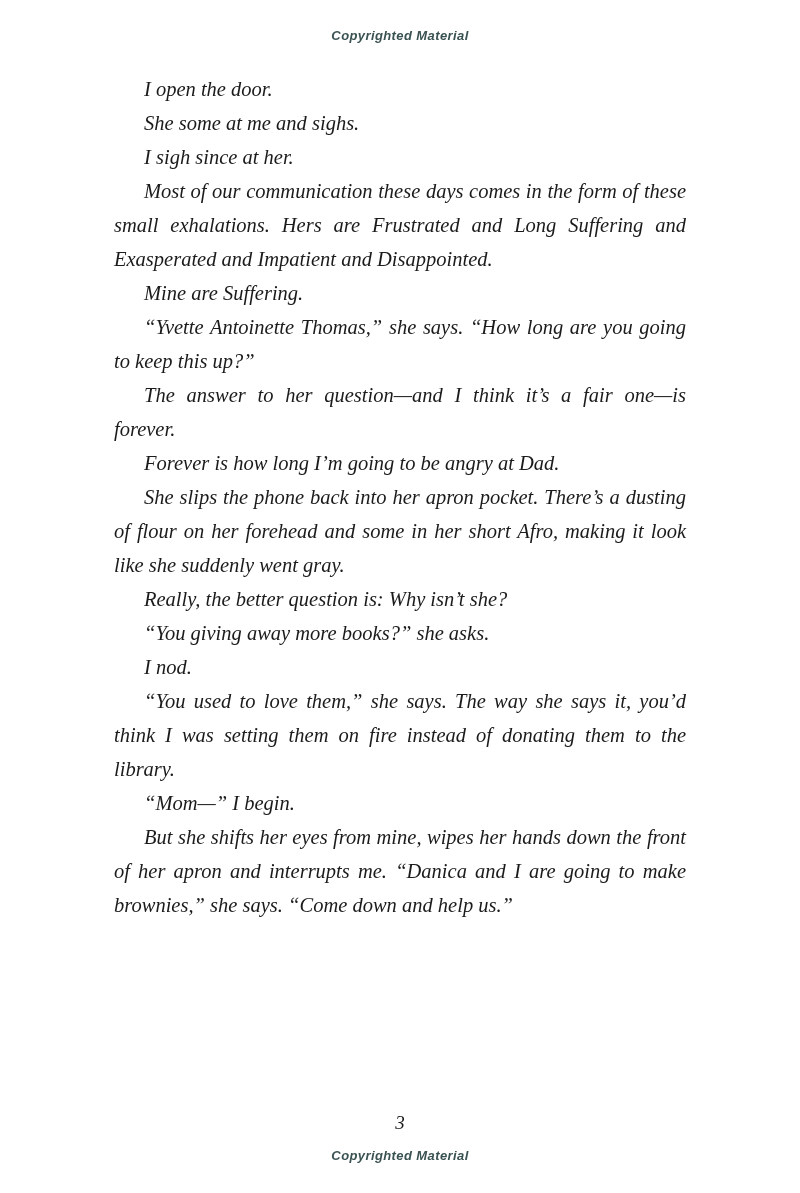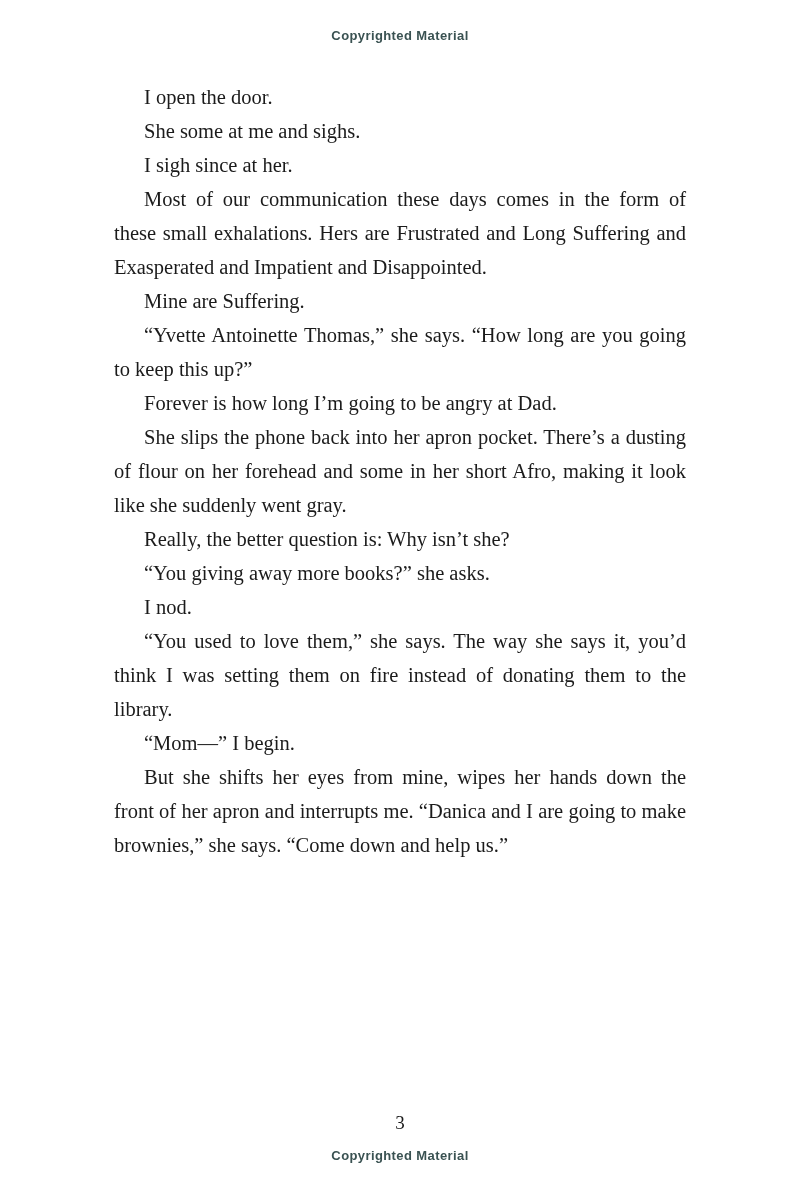--- a/index.html
+++ b/index.html
@@ -1,15 +1,15 @@
 <!DOCTYPE html>
 <html lang="en"><head>
 <meta charset="utf-8">
 <style>
-  * { margin: 0; padding: 0; box-sizing: border-box; }
+  * { margin: 0; padding: 0; box-sizing: border-box; font-style: italic; }
   html, body { background: #ffffff; }
   .book-page {
     position: relative;
     width: 800px;
     height: 1193px;
     margin: 0 auto;
     background: var(--bg, #ffffff);
     font-family: "Liberation Serif", serif;
     overflow: hidden;
   }
@@ -21,21 +21,21 @@
     font-family: "Liberation Sans", sans-serif;
     font-size: 13px;
     font-weight: 700;
     letter-spacing: 0.4px;
     color: var(--copyright-color, #3a5252);
   }
   .copyright-banner.top { top: 28px; }
   .copyright-banner.bottom { top: 1148px; }
   .text-block {
     position: absolute;
-    top: 80px;
+    top: 72px;
     left: 114px;
     width: 572px;
     color: var(--text-color, #1b1b1b);
   }
   .text-block p {
     font-size: 20.5px;
     line-height: 34px;
     text-align: justify;
     text-indent: 30px;
     color: var(--text-color, #1b1b1b);
@@ -60,20 +60,21 @@
 
   <div class="copyright-banner top">Copyrighted Material</div>
 
   <div class="text-block" id="text-block">
       <p>I open the door.</p>
       <p>She some at me and sighs.</p>
       <p>I sigh since at her.</p>
       <p>Most of our communication these days comes in the form of these small exhalations. Hers are Frustrated and Long Suffering and Exasperated and Impatient and Disappointed.</p>
       <p>Mine are Suffering.</p>
       <p>“Yvette Antoinette Thomas,” she says. “How long are you going to keep this up?”</p>
+      <p>The answer to her question—and I think it’s a fair one—is forever.</p>
       <p>Forever is how long I’m going to be angry at Dad.</p>
       <p>She slips the phone back into her apron pocket. There’s a dusting of flour on her forehead and some in her short Afro, making it look like she suddenly went gray.</p>
       <p>Really, the better question is: Why isn’t she?</p>
       <p>“You giving away more books?” she asks.</p>
       <p>I nod.</p>
       <p>“You used to love them,” she says. The way she says it, you’d think I was setting them on fire instead of donating them to the library.</p>
       <p>“Mom—” I begin.</p>
       <p>But she shifts her eyes from mine, wipes her hands down the front of her apron and interrupts me. “Danica and I are going to make brownies,” she says. “Come down and help us.”</p>
     </div>
 

